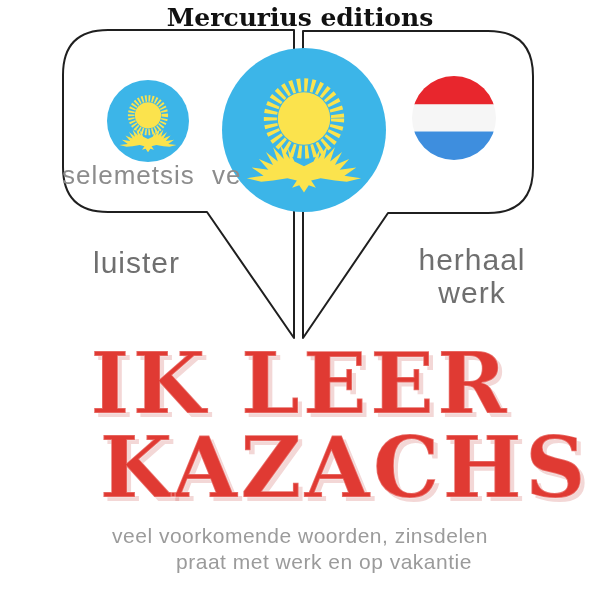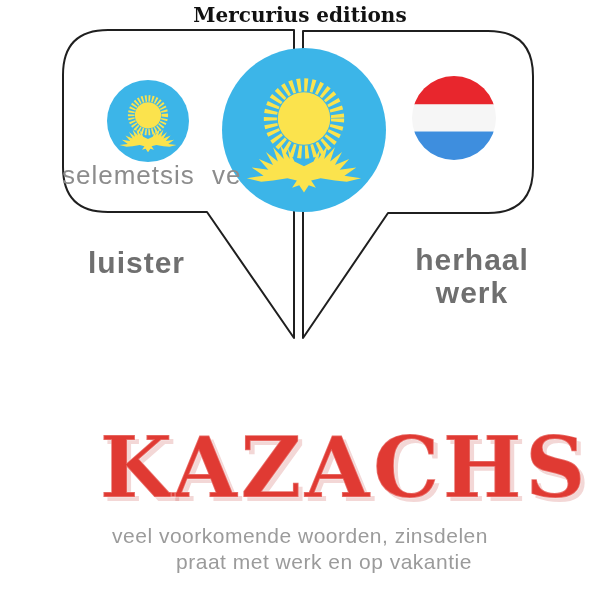--- a/index.html
+++ b/index.html
@@ -4,31 +4,31 @@
 <style>
   html,body{margin:0;padding:0;background:#fff;}
   .cover{
     position:relative;width:600px;height:600px;background:#ffffff;
     overflow:hidden;font-family:"Liberation Sans",sans-serif;
   }
   .abs{position:absolute;}
   .publisher{
     top:3px;left:0;width:600px;text-align:center;
     font-family:"DejaVu Serif",serif;font-weight:bold;
-    font-size:20px;color:#111;letter-spacing:0px;
+    font-size:25px;color:#111;letter-spacing:0px;
   }
   .bubble-svg{top:0;left:0;}
   .phrase{
     font-size:26px;color:#8c8c8c;font-weight:300;
     letter-spacing:1px;white-space:nowrap;
   }
   .phrase-left{left:62px;top:160px;word-spacing:9px;}
   .phrase-right{left:391px;top:157px;}
   .bubble-label{
-    font-size:30px;color:#6f6f6f;font-weight:700;
+    font-size:30px;color:#6f6f6f;font-weight:400;
     letter-spacing:1px;text-align:center;
   }
   .label-left{left:64px;top:246px;width:145px;}
   .label-right{left:402px;top:243px;width:140px;line-height:33px;}
   .title{
     left:0;width:600px;text-align:center;
     font-family:"DejaVu Serif",serif;font-weight:bold;
     font-size:84px;line-height:84px;color:#e03a33;
     letter-spacing:3px;white-space:nowrap;
     -webkit-text-stroke:1.5px rgba(255,255,255,0.28);
@@ -82,18 +82,19 @@
   </svg>
 
   <div class="abs phrase phrase-left">selemetsis ve</div>
 
   <div class="abs bubble-label label-left">luister</div>
   <div class="abs bubble-label label-right">
     <div>herhaal</div>
     <div>werk</div>
   </div>
 
+  <div class="abs title title-line1">IK LEER</div>
   <div class="abs title title-line2">KAZACHS</div>
 
   <div class="abs subtitle subtitle-line1">veel voorkomende woorden, zinsdelen</div>
   <div class="abs subtitle subtitle-line2">praat met werk en op vakantie</div>
 
 </div>
 
 </body></html>

